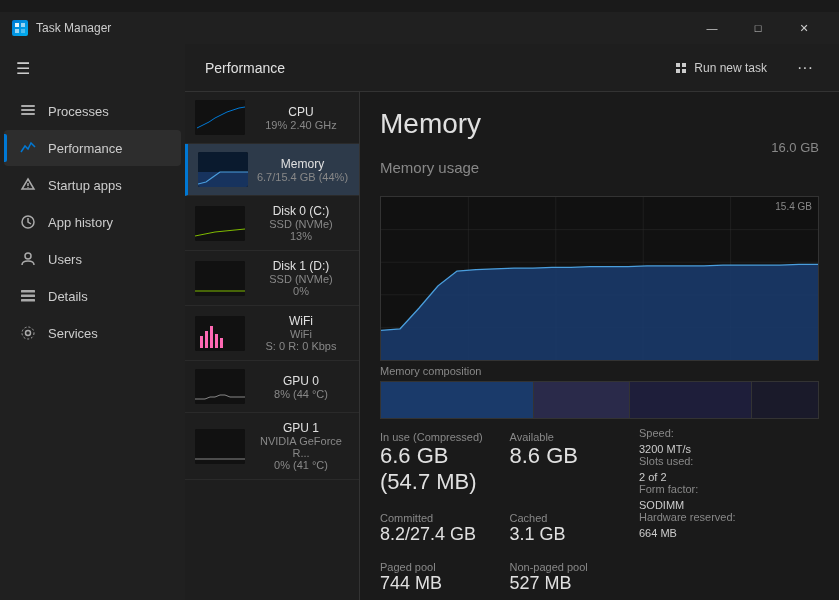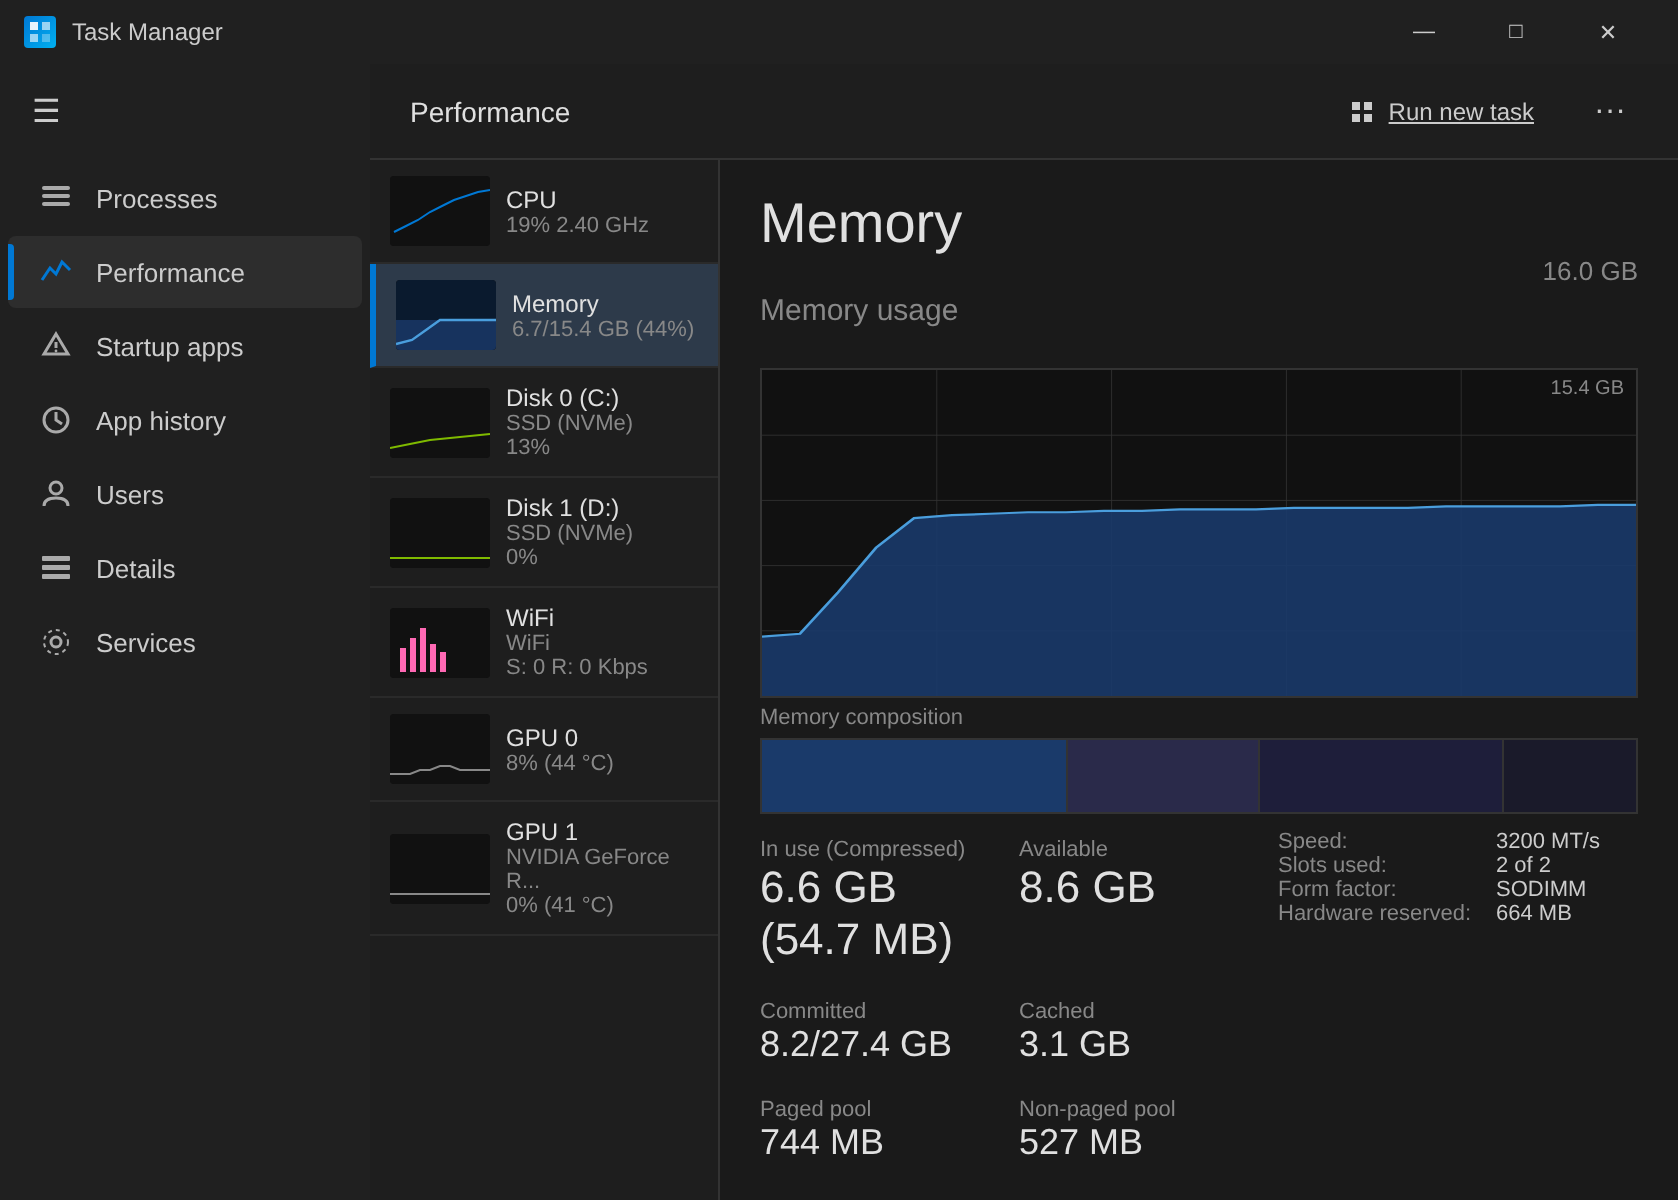--- a/index.html
+++ b/index.html
@@ -15,20 +15,21 @@
     }
     
     .titlebar {
       height: 32px;
       background: #202020;
       display: flex;
       align-items: center;
       padding: 0 12px;
       justify-content: space-between;
       flex-shrink: 0;
+      margin-top: 12px;
     }
     .titlebar-left {
       display: flex;
       align-items: center;
       gap: 8px;
     }
     .app-icon {
       width: 16px;
       height: 16px;
       background: linear-gradient(135deg, #0078d4, #00b0f0);
@@ -162,21 +163,20 @@
       display: flex;
       align-items: center;
       gap: 6px;
       padding: 5px 12px;
       background: transparent;
       border: none;
       color: #cccccc;
       font-size: 12px;
       cursor: pointer;
       border-radius: 4px;
-      text-decoration: underline;
     }
     .more-btn {
       width: 28px;
       height: 28px;
       display: flex;
       align-items: center;
       justify-content: center;
       cursor: pointer;
       border-radius: 4px;
       color: #cccccc;
@@ -211,20 +211,21 @@
       width: 50px;
       height: 35px;
       background: #111;
       flex-shrink: 0;
       border-radius: 2px;
       overflow: hidden;
       position: relative;
     }
     .device-info {
       flex: 1;
+      text-align: center;
     }
     .device-name {
       font-size: 12px;
       font-weight: 500;
       color: #e0e0e0;
     }
     .device-sub {
       font-size: 11px;
       color: #888;
     }
@@ -306,20 +307,21 @@
     .stat-value {
       font-size: 18px;
       font-weight: 300;
       color: #e0e0e0;
       line-height: 1.2;
     }
     .stat-value.large { font-size: 22px; }
     .right-stat-row {
       display: flex;
       gap: 4px;
+      flex-direction: column;
     }
     .right-stat-label {
       font-size: 11px;
       color: #888;
       min-width: 105px;
     }
     .right-stat-value {
       font-size: 11px;
       color: #cccccc;
     }

